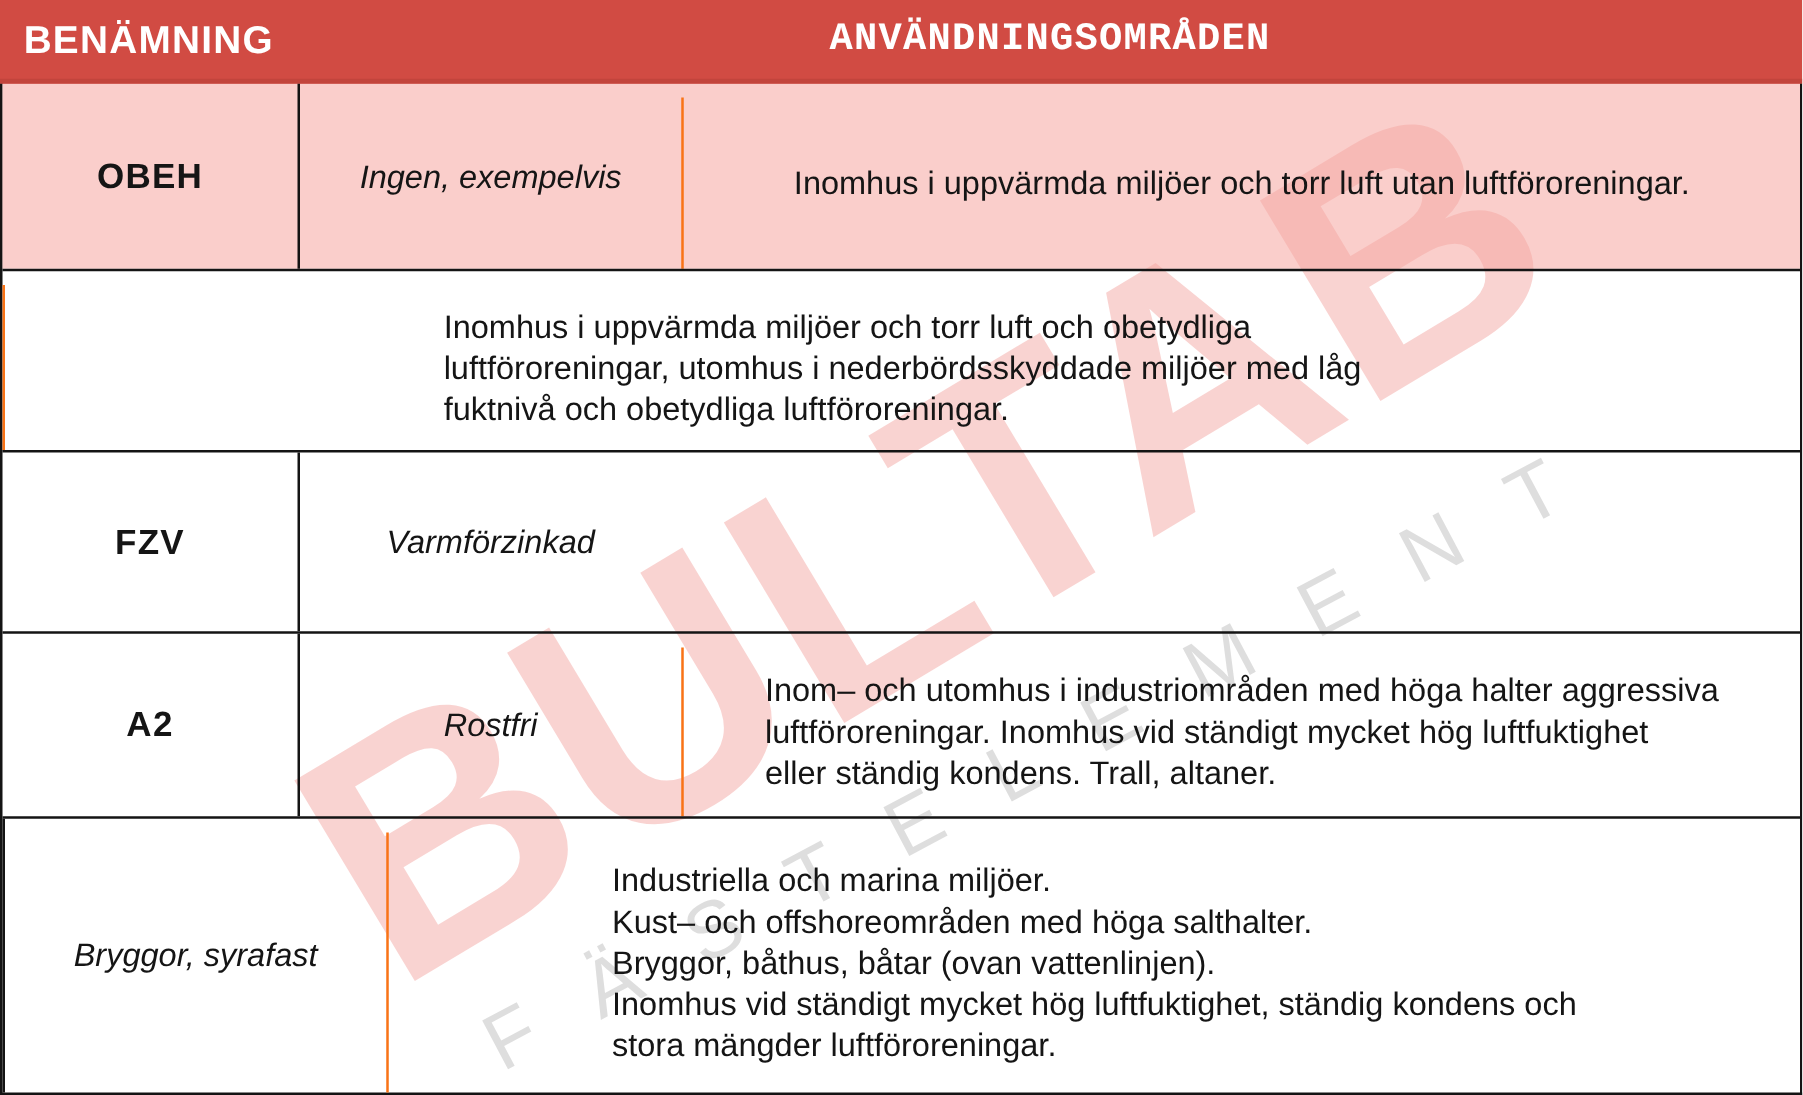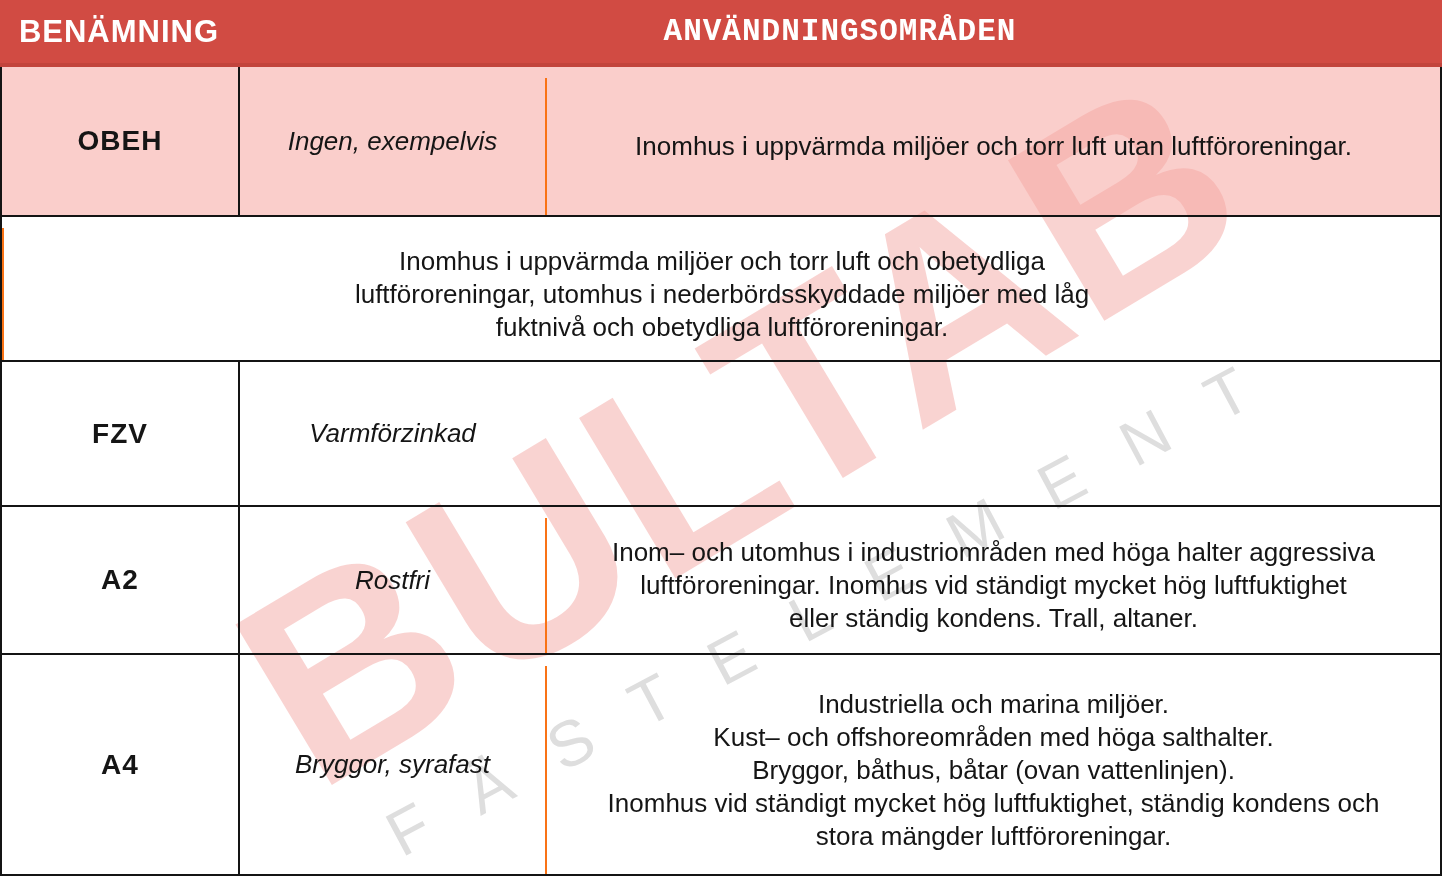--- a/index.html
+++ b/index.html
@@ -100,21 +100,21 @@
   .r1 { flex: 0 0 148px; }
   .r2 { flex: 0 0 145px; }
   .r3 { flex: 0 0 145px; }
   .r4 { flex: 0 0 148px; }
   .r5 { flex: 1; }
 
   .tcell {
     display: flex;
     align-items: center;
     justify-content: center;
-    text-align: center;
+    text-align: left;
     padding: 6px 26px;
   }
   .c1 { width: 236px; }
   .c2 { width: 307px; border-left: 2px solid #141414; }
   .c3 { flex: 1; border-left: 2px solid #f97316; margin-top: 11px; }
 
   .name-cell {
     font-weight: bold;
     font-size: 28px;
     letter-spacing: 1px;
@@ -167,21 +167,20 @@
 
       <div class="trow r4">
         <div class="tcell c1 name-cell">A2</div>
         <div class="tcell c2 treatment-cell">Rostfri</div>
         <div class="tcell c3 usage-cell">Inom– och utomhus i industriområden med höga halter aggressiva
 luftföroreningar. Inomhus vid ständigt mycket hög luftfuktighet
 eller ständig kondens. Trall, altaner.</div>
       </div>
 
       <div class="trow r5">
-        <div class="tcell c1 name-cell">A4</div>
         <div class="tcell c2 treatment-cell">Bryggor, syrafast</div>
         <div class="tcell c3 usage-cell">Industriella och marina miljöer.
 Kust– och offshoreområden med höga salthalter.
 Bryggor, båthus, båtar (ovan vattenlinjen).
 Inomhus vid ständigt mycket hög luftfuktighet, ständig kondens och
 stora mängder luftföroreningar.</div>
       </div>
 
     </div>
   </div>

